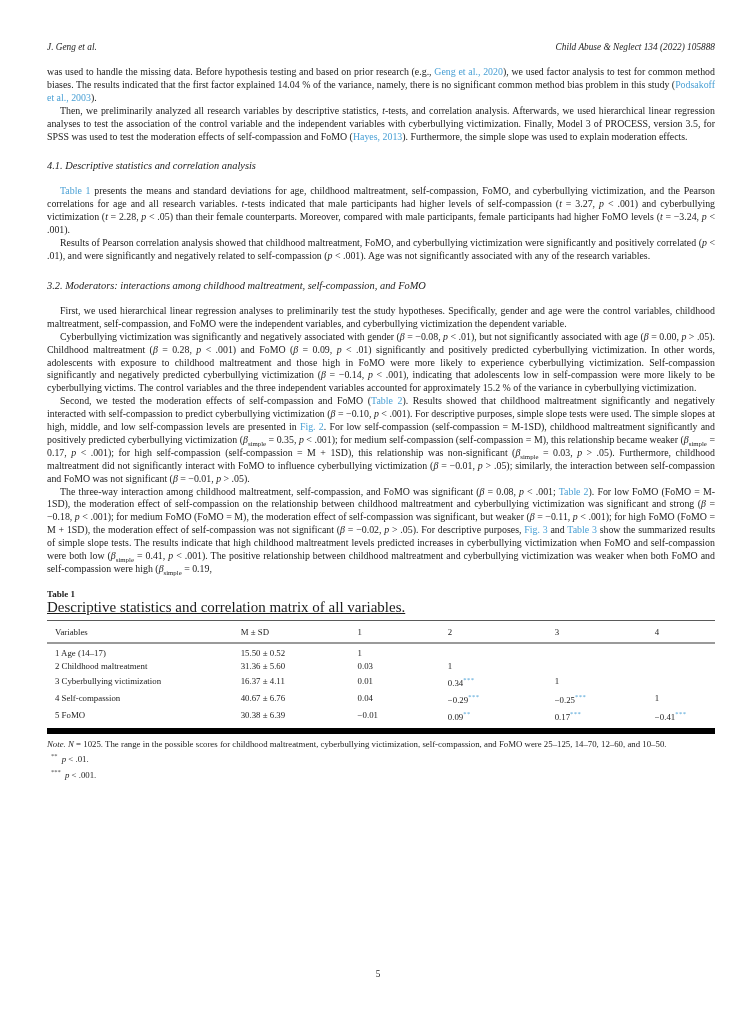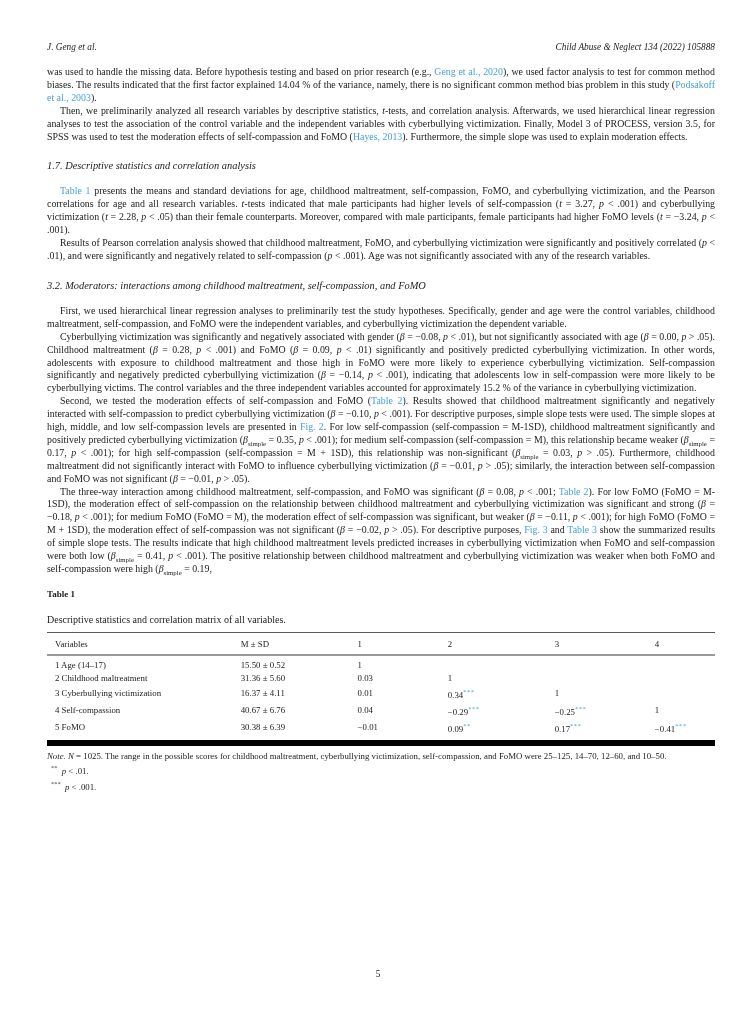--- a/index.html
+++ b/index.html
@@ -9,21 +9,21 @@
   .runhead{display:flex;justify-content:space-between;font-style:italic;font-size:9.3px;line-height:11px;margin-bottom:13px;color:#1b1b1b;}
   
   .article p.bodyp{margin:0;font-size:9.9px;line-height:12.9px;text-align:justify;}
   .article p.bodyp.indent{text-indent:13px;}
   .article h3.hbold{font-size:10.4px;font-weight:bold;margin:17px 0 17px 0;line-height:12px;}
   .article h3.hitalic{font-size:10.4px;font-weight:normal;font-style:italic;margin:17px 0 13px 0;line-height:12px;}
   .link{color:#4aa0d5;cursor:pointer;}
   sub{font-size:6.8px;line-height:0;}
   
   .tbl-label{font-size:9px;font-weight:bold;margin-top:13px;line-height:11px;}
-  .tbl-caption{font-size:10px;margin:14px 0 7px 0;line-height:11px;}
+  .tbl-caption{font-size:15px;margin:2px 0 7px 0;line-height:11px;text-decoration:underline;}
   table.t1{width:100%;border-collapse:collapse;font-size:8.8px;border-top:1px solid #5a5a5a;border-bottom:6px solid #000000;}
   table.t1 th{font-weight:normal;text-align:left;padding:6px 0 5px 0;border-bottom:2px solid #9a9a9a;}
   table.t1 td{padding:1px 0 1px 0;line-height:11px;}
   table.t1 th:first-child, table.t1 td:first-child{padding-left:8px;}
   table.t1 tbody tr:first-child td{padding-top:4px;}
   table.t1 tbody tr:last-child td{padding-bottom:5px;}
   sup.ast{font-size:6.5px;color:#4aa0d5;vertical-align:super;letter-spacing:0.5px;}
   .tbl-note{font-size:8.8px;line-height:11.5px;text-align:justify;margin-top:5px;}
   .fnote{font-size:8.8px;line-height:11.5px;margin-left:4px;}
   .fnote sup{font-size:6.5px;color:#444;margin-right:2px;}
@@ -36,21 +36,21 @@
 <div class="page">
 
   <div class="runhead">
     <span>J. Geng et al.</span>
     <span>Child Abuse &amp; Neglect 134 (2022) 105888</span>
   </div>
 
   <div class="article" id="article-body">
       <p class="bodyp">was used to handle the missing data. Before hypothesis testing and based on prior research (e.g., <span class="link">Geng et al., 2020</span>), we used factor analysis to test for common method biases. The results indicated that the first factor explained 14.04 % of the variance, namely, there is no significant common method bias problem in this study (<span class="link">Podsakoff et al., 2003</span>).</p>
       <p class="bodyp indent">Then, we preliminarily analyzed all research variables by descriptive statistics, <i>t</i>-tests, and correlation analysis. Afterwards, we used hierarchical linear regression analyses to test the association of the control variable and the independent variables with cyberbullying victimization. Finally, Model 3 of PROCESS, version 3.5, for SPSS was used to test the moderation effects of self-compassion and FoMO (<span class="link">Hayes, 2013</span>). Furthermore, the simple slope was used to explain moderation effects.</p>
-      <h3 class="hitalic">1.7. Descriptive statistics and correlation analysis</h3>
+      <h3 class="hitalic">4.1. Descriptive statistics and correlation analysis</h3>
       <p class="bodyp indent"><span class="link">Table 1</span> presents the means and standard deviations for age, childhood maltreatment, self-compassion, FoMO, and cyberbullying victimization, and the Pearson correlations for age and all research variables. <i>t</i>-tests indicated that male participants had higher levels of self-compassion (<i>t</i> = 3.27, <i>p</i> &lt; .001) and cyberbullying victimization (<i>t</i> = 2.28, <i>p</i> &lt; .05) than their female counterparts. Moreover, compared with male participants, female participants had higher FoMO levels (<i>t</i> = −3.24, <i>p</i> &lt; .001).</p>
       <p class="bodyp indent">Results of Pearson correlation analysis showed that childhood maltreatment, FoMO, and cyberbullying victimization were significantly and positively correlated (<i>p</i> &lt; .01), and were significantly and negatively related to self-compassion (<i>p</i> &lt; .001). Age was not significantly associated with any of the research variables.</p>
       <h3 class="hitalic">3.2. Moderators: interactions among childhood maltreatment, self-compassion, and FoMO</h3>
       <p class="bodyp indent">First, we used hierarchical linear regression analyses to preliminarily test the study hypotheses. Specifically, gender and age were the control variables, childhood maltreatment, self-compassion, and FoMO were the independent variables, and cyberbullying victimization the dependent variable.</p>
       <p class="bodyp indent">Cyberbullying victimization was significantly and negatively associated with gender (<i>β</i> = −0.08, <i>p</i> &lt; .01), but not significantly associated with age (<i>β</i> = 0.00, <i>p</i> &gt; .05). Childhood maltreatment (<i>β</i> = 0.28, <i>p</i> &lt; .001) and FoMO (<i>β</i> = 0.09, <i>p</i> &lt; .01) significantly and positively predicted cyberbullying victimization. In other words, adolescents with exposure to childhood maltreatment and those high in FoMO were more likely to experience cyberbullying victimization. Self-compassion significantly and negatively predicted cyberbullying victimization (<i>β</i> = −0.14, <i>p</i> &lt; .001), indicating that adolescents low in self-compassion were more likely to be cyberbullying victims. The control variables and the three independent variables accounted for approximately 15.2 % of the variance in cyberbullying victimization.</p>
       <p class="bodyp indent">Second, we tested the moderation effects of self-compassion and FoMO (<span class="link">Table 2</span>). Results showed that childhood maltreatment significantly and negatively interacted with self-compassion to predict cyberbullying victimization (<i>β</i> = −0.10, <i>p</i> &lt; .001). For descriptive purposes, simple slope tests were used. The simple slopes at high, middle, and low self-compassion levels are presented in <span class="link">Fig. 2</span>. For low self-compassion (self-compassion = M-1SD), childhood maltreatment significantly and positively predicted cyberbullying victimization (<i>β</i><sub>simple</sub> = 0.35, <i>p</i> &lt; .001); for medium self-compassion (self-compassion = M), this relationship became weaker (<i>β</i><sub>simple</sub> = 0.17, <i>p</i> &lt; .001); for high self-compassion (self-compassion = M + 1SD), this relationship was non-significant (<i>β</i><sub>simple</sub> = 0.03, <i>p</i> &gt; .05). Furthermore, childhood maltreatment did not significantly interact with FoMO to influence cyberbullying victimization (<i>β</i> = −0.01, <i>p</i> &gt; .05); similarly, the interaction between self-compassion and FoMO was not significant (<i>β</i> = −0.01, <i>p</i> &gt; .05).</p>
       <p class="bodyp indent">The three-way interaction among childhood maltreatment, self-compassion, and FoMO was significant (<i>β</i> = 0.08, <i>p</i> &lt; .001; <span class="link">Table 2</span>). For low FoMO (FoMO = M-1SD), the moderation effect of self-compassion on the relationship between childhood maltreatment and cyberbullying victimization was significant and strong (<i>β</i> = −0.18, <i>p</i> &lt; .001); for medium FoMO (FoMO = M), the moderation effect of self-compassion was significant, but weaker (<i>β</i> = −0.11, <i>p</i> &lt; .001); for high FoMO (FoMO = M + 1SD), the moderation effect of self-compassion was not significant (<i>β</i> = −0.02, <i>p</i> &gt; .05). For descriptive purposes, <span class="link">Fig. 3</span> and <span class="link">Table 3</span> show the summarized results of simple slope tests. The results indicate that high childhood maltreatment levels predicted increases in cyberbullying victimization when FoMO and self-compassion were both low (<i>β</i><sub>simple</sub> = 0.41, <i>p</i> &lt; .001). The positive relationship between childhood maltreatment and cyberbullying victimization was weaker when both FoMO and self-compassion were high (<i>β</i><sub>simple</sub> = 0.19,</p>
     </div>
 
   <div class="tbl-label">Table 1</div>

